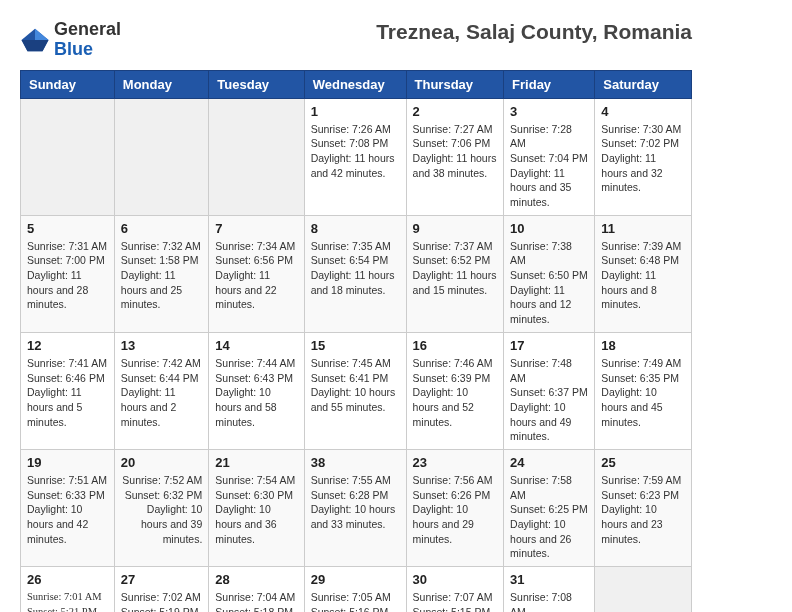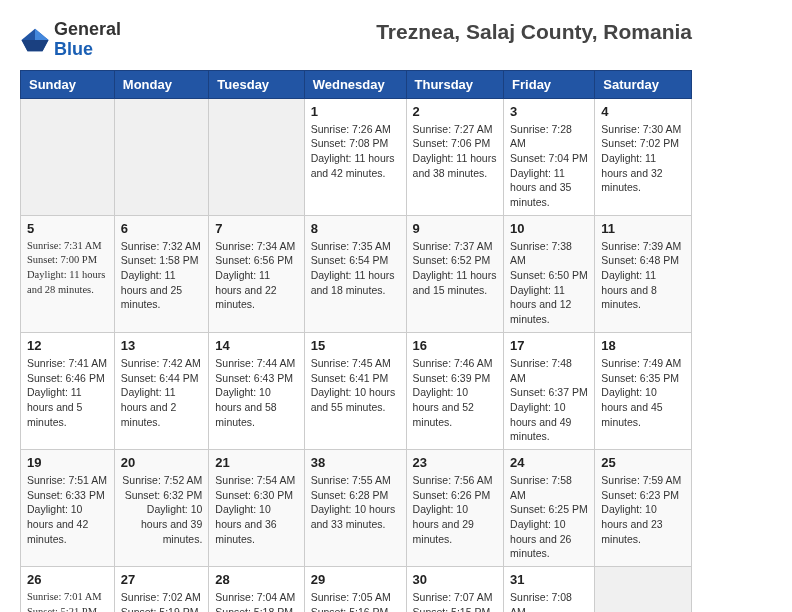--- a/index.html
+++ b/index.html
@@ -154,21 +154,21 @@
           <td>
             <span class="day-num">4</span>
             <div class="day-info" style="white-space: pre-line;">Sunrise: 7:30 AM
 Sunset: 7:02 PM
 Daylight: 11 hours and 32 minutes.</div>
           </td>
         </tr>
         <tr>
           <td>
             <span class="day-num">5</span>
-            <div class="day-info" style="white-space: pre-line; font-family: Liberation Serif, serif;">Sunrise: 7:31 AM
+            <div class="day-info" style="white-space: pre-line;">Sunrise: 7:31 AM
 Sunset: 7:00 PM
 Daylight: 11 hours and 28 minutes.</div>
           </td>
           <td>
             <span class="day-num">6</span>
             <div class="day-info" style="white-space: pre-line;">Sunrise: 7:32 AM
 Sunset: 1:58 PM
 Daylight: 11 hours and 25 minutes.</div>
           </td>
           <td>

